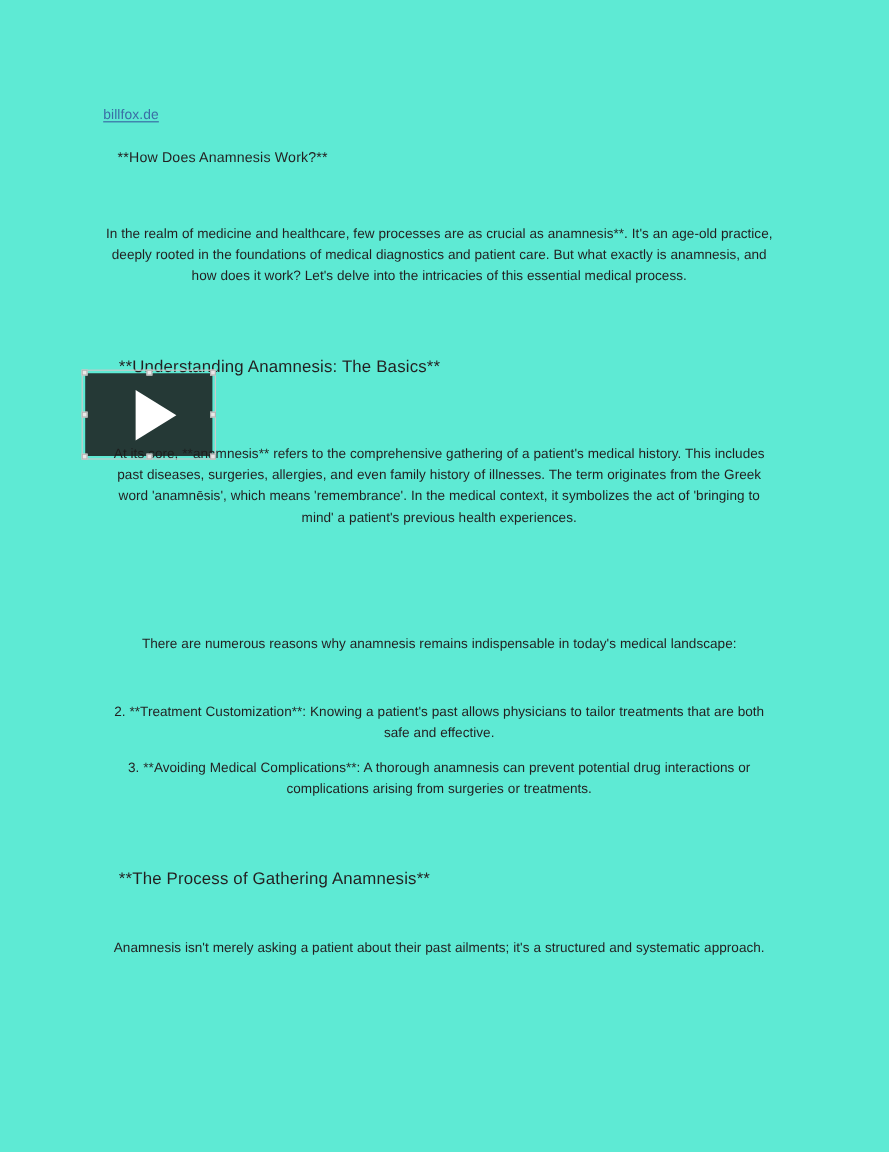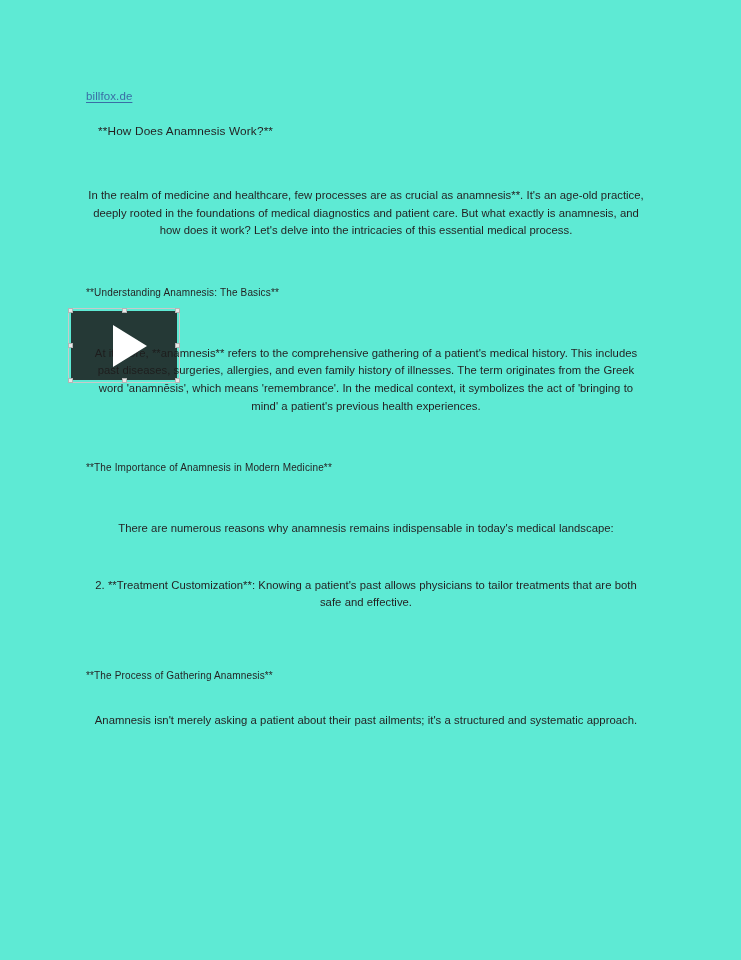--- a/index.html
+++ b/index.html
@@ -62,25 +62,25 @@
     color: #231f20;
     text-align: center;
     word-spacing: 0.1px;
   }
 
   .gap-lg { height: 44px; }
   .gap-md { height: 28px; }
   .gap-xs { height: 11px; }
 
   h2.section {
-    font-size: 10px;
+    font-size: 14px;
     line-height: 17px;
     font-weight: normal;
     letter-spacing: 0.15px;
-    margin: 0;
+    margin: 13px;
     color: #231f20;
   }
 
   
   .video-overlay {
     position: absolute;
     left: 68px;
     top: 308px;
     width: 112px;
     height: 75px;
@@ -150,35 +150,35 @@
     <div class="gap-lg"></div>
 
     <h2 class="section">**Understanding Anamnesis: The Basics**</h2>
 
     <div class="gap-lg"></div>
 
     <p class="body">At its core, **anamnesis** refers to the comprehensive gathering of a patient's medical history. This includes past diseases, surgeries, allergies, and even family history of illnesses. The term originates from the Greek word 'anamnēsis', which means 'remembrance'. In the medical context, it symbolizes the act of 'bringing to mind' a patient's previous health experiences.</p>
 
     <div class="gap-lg"></div>
 
-    <h2 class="section">**The Importance of Anamnesis in Modern Medicine**</h2>
 
     <div class="gap-lg"></div>
 
     <p class="body">There are numerous reasons why anamnesis remains indispensable in today's medical landscape:</p>
 
     <div class="gap-md"></div>
 
 
     <div class="gap-xs"></div>
 
     <p class="body">2. **Treatment Customization**: Knowing a patient's past allows physicians to tailor treatments that are both safe and effective.</p>
 
     <div class="gap-xs"></div>
 
+    <p class="body">3. **Avoiding Medical Complications**: A thorough anamnesis can prevent potential drug interactions or complications arising from surgeries or treatments.</p>
 
     <div class="gap-lg"></div>
 
     <h2 class="section">**The Process of Gathering Anamnesis**</h2>
 
     <div class="gap-md"></div>
 
     <p class="body">Anamnesis isn't merely asking a patient about their past ailments; it's a structured and systematic approach.</p>
 
     <div class="gap-lg"></div>

